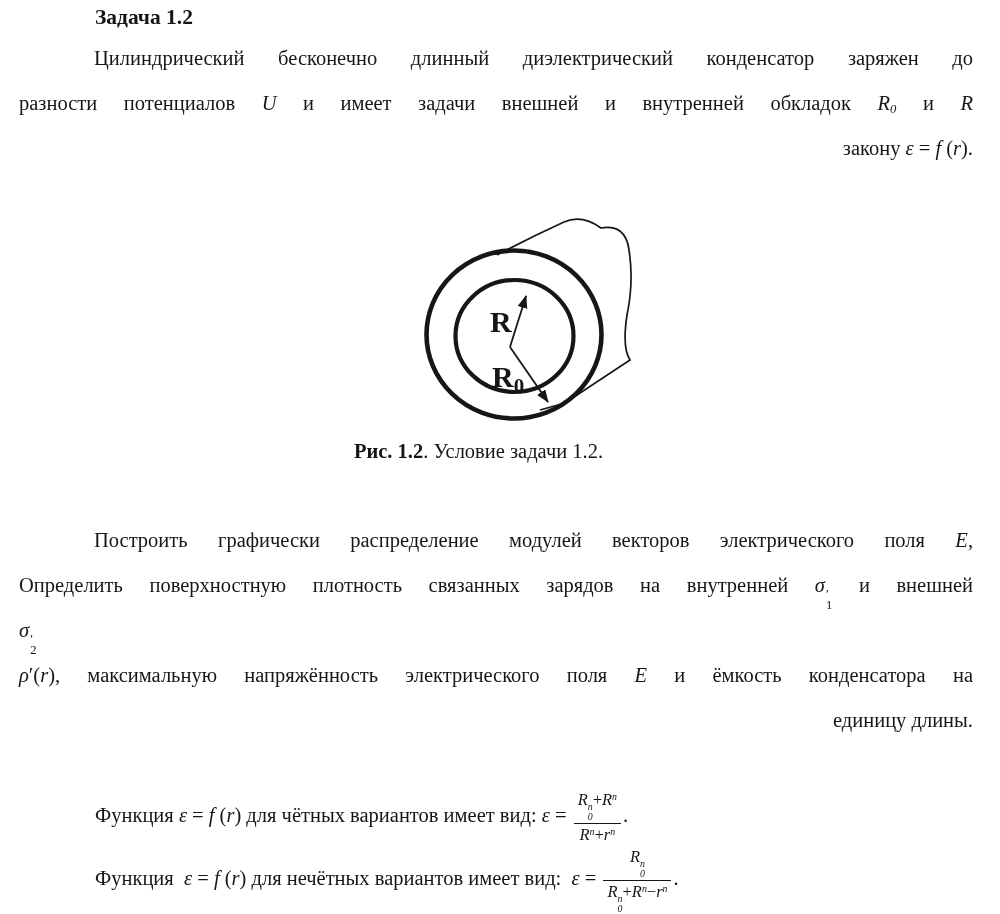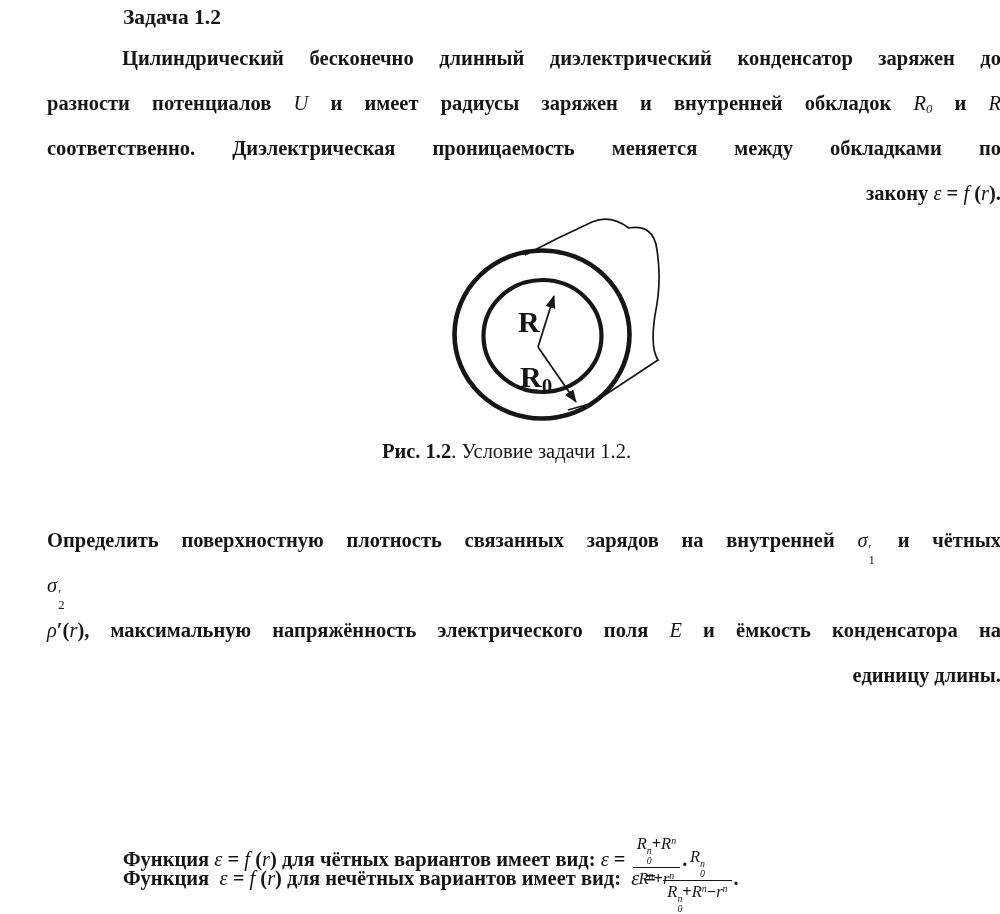--- a/index.html
+++ b/index.html
@@ -1,35 +1,35 @@
 <!DOCTYPE html>
 <html><head>
 <meta charset="utf-8">
 <style>
   html,body{margin:0;padding:0;}
   body{
     width:1000px;height:914px;position:relative;background:#ffffff;
     font-family:"Liberation Serif", serif;color:#161616;
     -webkit-font-smoothing:antialiased;overflow:hidden;
   }
-  .page{position:absolute;inset:0;background:#ffffff;margin-left:28px;}
+  .page{position:absolute;inset:0;background:#ffffff;}
   .title{
     position:absolute;left:95px;top:2px;font-size:21.5px;font-weight:bold;
     line-height:30px;white-space:nowrap;
   }
   .para{position:absolute;left:19px;width:954px;}
   .p1{top:36px;}
   .p2{top:518px;}
   .line{
     height:45px;line-height:45px;font-size:20.5px;
     text-align:right;
   }
   .line.j{text-align:justify;text-align-last:justify;}
   .line.ind{text-indent:75px;}
-  .sg-r{font-style:normal;font-weight:bold;}
+  .sg-r{font-style:normal;}
   .sg-i{font-style:italic;}
   .sg-sup{font-size:0.6em;font-style:italic;vertical-align:0.55em;}
   .sg-subi{font-size:0.62em;font-style:italic;vertical-align:-0.25em;}
   .subsup{
     display:inline-flex;flex-direction:column;align-items:flex-start;
     font-size:0.6em;line-height:1;font-style:italic;vertical-align:-0.55em;
   }
   .subsup .ss-t{display:block;}
   .subsup .ss-b{display:block;}
   .stack{
@@ -41,40 +41,39 @@
   .figure-wrap{position:absolute;left:413px;top:209px;width:232px;height:216px;}
   .caption{
     position:absolute;top:436px;left:0;width:957px;height:30px;line-height:30px;
     text-align:center;font-size:20.5px;white-space:nowrap;
   }
   .caption .cap-b{font-weight:bold;}
   .formula{
     position:absolute;left:95px;height:64px;line-height:64px;font-size:20.5px;
     white-space:pre;
   }
-  .f1{top:827px;}
+  .f1{top:783px;}
   .f2{top:846px;}
   .frac{
     display:inline-block;vertical-align:middle;text-align:center;
     font-size:16.5px;line-height:1.2;margin:0 2px;
   }
   .frac .num{display:block;border-bottom:1.5px solid #161616;padding:0 4px 1px;}
   .frac .den{display:block;padding:1px 4px 0;}
 </style>
 </head>
 <body>
 
 <div class="page">
 
   <div class="title">Задача 1.2</div>
 
   <div class="para p1">
       <div class="line j ind"><span class="sg-r">Цилиндрический бесконечно длинный диэлектрический конденсатор заряжен до</span></div>
-      <div class="line j"><span class="sg-r">разности потенциалов </span><span class="sg-i">U</span><span class="sg-r"> и имеет радиусы заряжен и внутренней обкладок </span><span class="sg-i">R</span><span class="sg-subi">0</span><span class="sg-r"> и </span><span class="sg-i">R</span></div>
-      <div class="line j"><span class="sg-r">соответственно. Диэлектрическая проницаемость меняется между обкладками по</span></div>
+      <div class="line j"><span class="sg-r">разности потенциалов </span><span class="sg-i">U</span><span class="sg-r"> и имеет задачи внешней и внутренней обкладок </span><span class="sg-i">R</span><span class="sg-subi">0</span><span class="sg-r"> и </span><span class="sg-i">R</span></div>
       <div class="line"><span class="sg-r">закону </span><span class="sg-i">ε</span><span class="sg-r"> = </span><span class="sg-i">f</span><span class="sg-r"> (</span><span class="sg-i">r</span><span class="sg-r">).</span></div>
     </div>
 
   <div class="figure-wrap">
     <svg width="232" height="216" viewBox="0 0 232 216">
       <defs>
         <marker id="ah" markerUnits="userSpaceOnUse" markerWidth="16" markerHeight="12" refX="12" refY="5" orient="auto">
           <path d="M0,0 L13,5 L0,10 Z" fill="#161616"></path>
         </marker>
       </defs>
@@ -86,24 +85,25 @@
       <text x="77" y="123" font-family="Liberation Serif, serif" font-size="30" font-weight="bold" fill="#161616">R</text>
       <text x="79" y="178" font-family="Liberation Serif, serif" font-size="30" font-weight="bold" fill="#161616"><tspan>R</tspan><tspan font-size="21" dy="6">0</tspan></text>
     </svg>
   </div>
 
   <div class="caption">
     <span class="cap-b">Рис. 1.2</span><span>. Условие задачи 1.2.</span>
   </div>
 
   <div class="para p2">
+      <div class="line j ind"><span class="sg-r">Построить графически распределение модулей векторов электрического поля </span><span class="sg-i">E</span><span class="sg-r">,</span></div>
       <div class="line j"><span class="sg-r">Определить поверхностную плотность связанных зарядов на внутренней </span><span class="sg-i">σ</span><span class="stack">
           <span class="st-t">′</span>
           <span class="st-b">1</span>
-        </span><span class="sg-r"> и чётных</span></div>
+        </span><span class="sg-r"> и внешней</span></div>
       <div class="line j"><span class="sg-i">σ</span><span class="stack">
           <span class="st-t">′</span>
           <span class="st-b">2</span>
         </span></div>
       <div class="line j"><span class="sg-i">ρ</span><span class="sg-r">′(</span><span class="sg-i">r</span><span class="sg-r">), максимальную напряжённость электрического поля </span><span class="sg-i">E</span><span class="sg-r"> и ёмкость конденсатора на</span></div>
       <div class="line"><span class="sg-r">единицу длины.</span></div>
     </div>
 
   <div class="formula f1"><span class="sg-r">Функция </span><span class="sg-i">ε</span><span class="sg-r"> = </span><span class="sg-i">f</span><span class="sg-r"> (</span><span class="sg-i">r</span><span class="sg-r">) для чётных вариантов имеет вид: </span><span class="sg-i">ε</span><span class="sg-r"> = </span><span class="frac"><span class="num"><span class="sg-i">R</span><span class="subsup"><span class="ss-t">n</span><span class="ss-b">0</span></span><span class="sg-r">+</span><span class="sg-i">R</span><span class="sg-sup">n</span></span><span class="den"><span class="sg-i">R</span><span class="sg-sup">n</span><span class="sg-r">+</span><span class="sg-i">r</span><span class="sg-sup">n</span></span></span><span class="sg-r">.</span></div>
 

